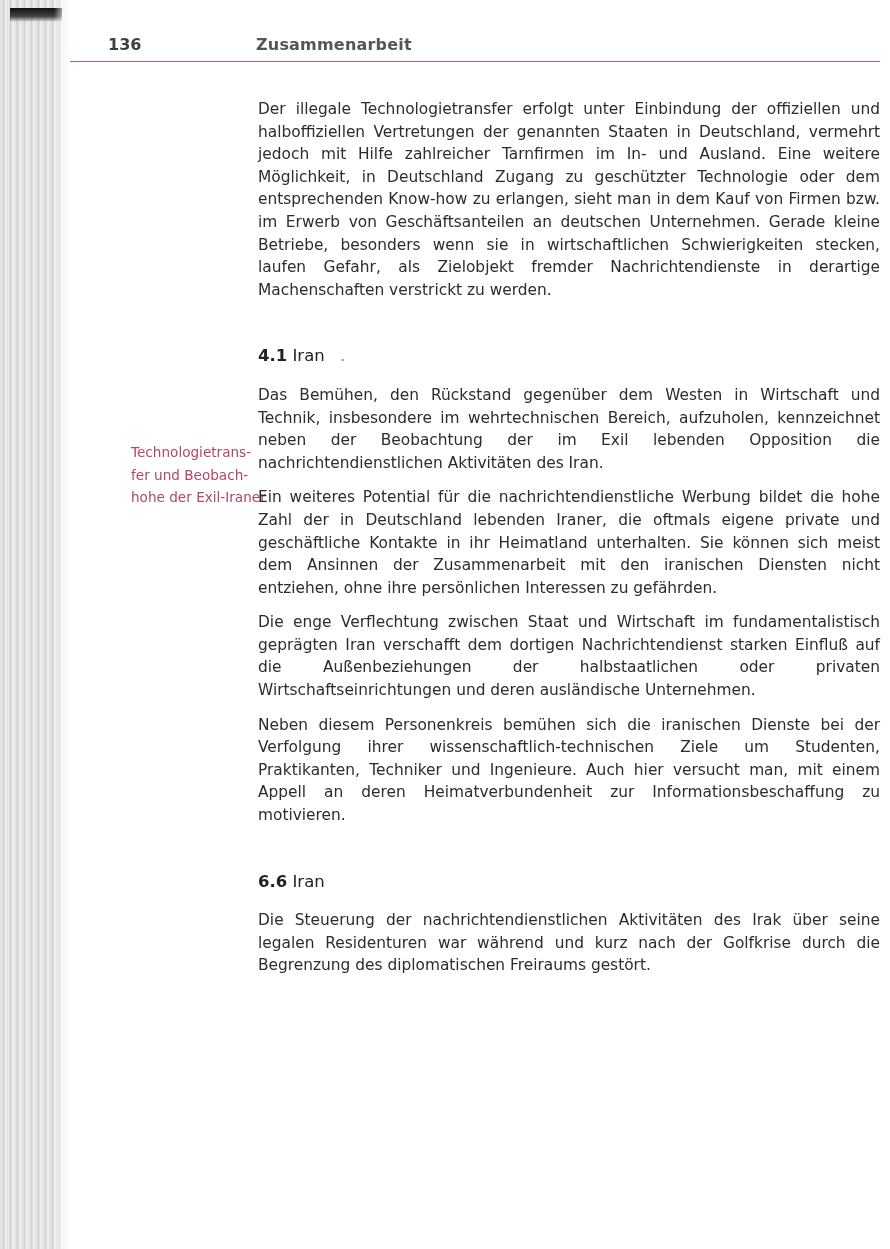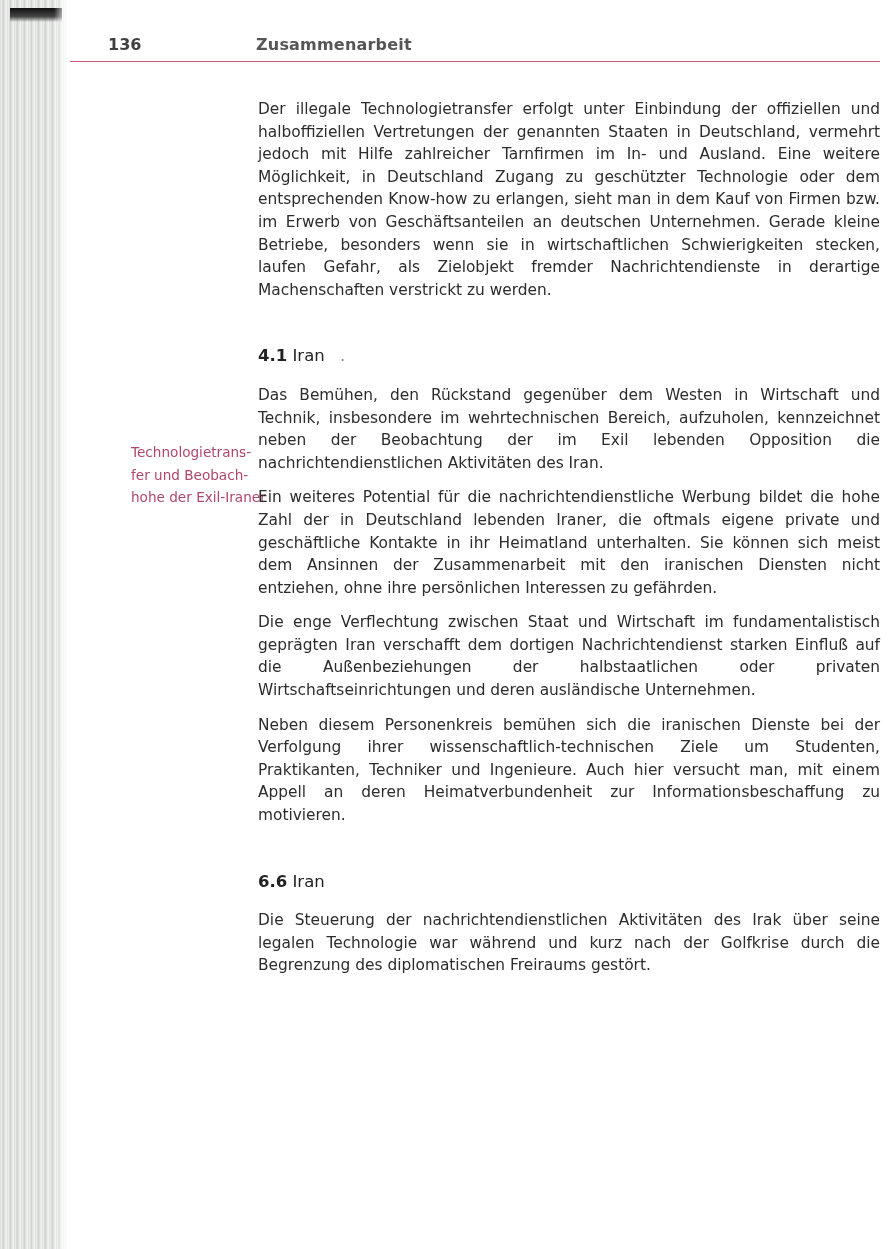--- a/index.html
+++ b/index.html
@@ -86,14 +86,14 @@
   </div>
   <p>Das Bemühen, den Rückstand gegenüber dem Westen in Wirtschaft und Technik, insbesondere im wehrtechnischen Bereich, aufzuholen, kennzeichnet neben der Beobachtung der im Exil lebenden Opposition die nachrichtendienstlichen Aktivitäten des Iran.</p>
   <p>Ein weiteres Potential für die nachrichtendienstliche Werbung bildet die hohe Zahl der in Deutschland lebenden Iraner, die oftmals eigene private und geschäftliche Kontakte in ihr Heimatland unterhalten. Sie können sich meist dem Ansinnen der Zusammenarbeit mit den iranischen Diensten nicht entziehen, ohne ihre persönlichen Interessen zu gefährden.</p>
   <p>Die enge Verflechtung zwischen Staat und Wirtschaft im fundamentalistisch geprägten Iran verschafft dem dortigen Nachrichtendienst starken Einfluß auf die Außenbeziehungen der halbstaatlichen oder privaten Wirtschaftseinrichtungen und deren ausländische Unternehmen.</p>
   <p>Neben diesem Personenkreis bemühen sich die iranischen Dienste bei der Verfolgung ihrer wissenschaftlich-technischen Ziele um Studenten, Praktikanten, Techniker und Ingenieure. Auch hier versucht man, mit einem Appell an deren Heimatverbundenheit zur Informationsbeschaffung zu motivieren.</p>
 
   <div class="section-heading" style="margin-top:44px;">
     <span class="num">6.6</span>
     <span class="title">Iran</span>
   </div>
-  <p>Die Steuerung der nachrichtendienstlichen Aktivitäten des Irak über seine legalen Technologie war während und kurz nach der Golfkrise durch die Begrenzung des diplomatischen Freiraums gestört.</p>
+  <p>Die Steuerung der nachrichtendienstlichen Aktivitäten des Irak über seine legalen Residenturen war während und kurz nach der Golfkrise durch die Begrenzung des diplomatischen Freiraums gestört.</p>
 </div>
 
 </body></html>

